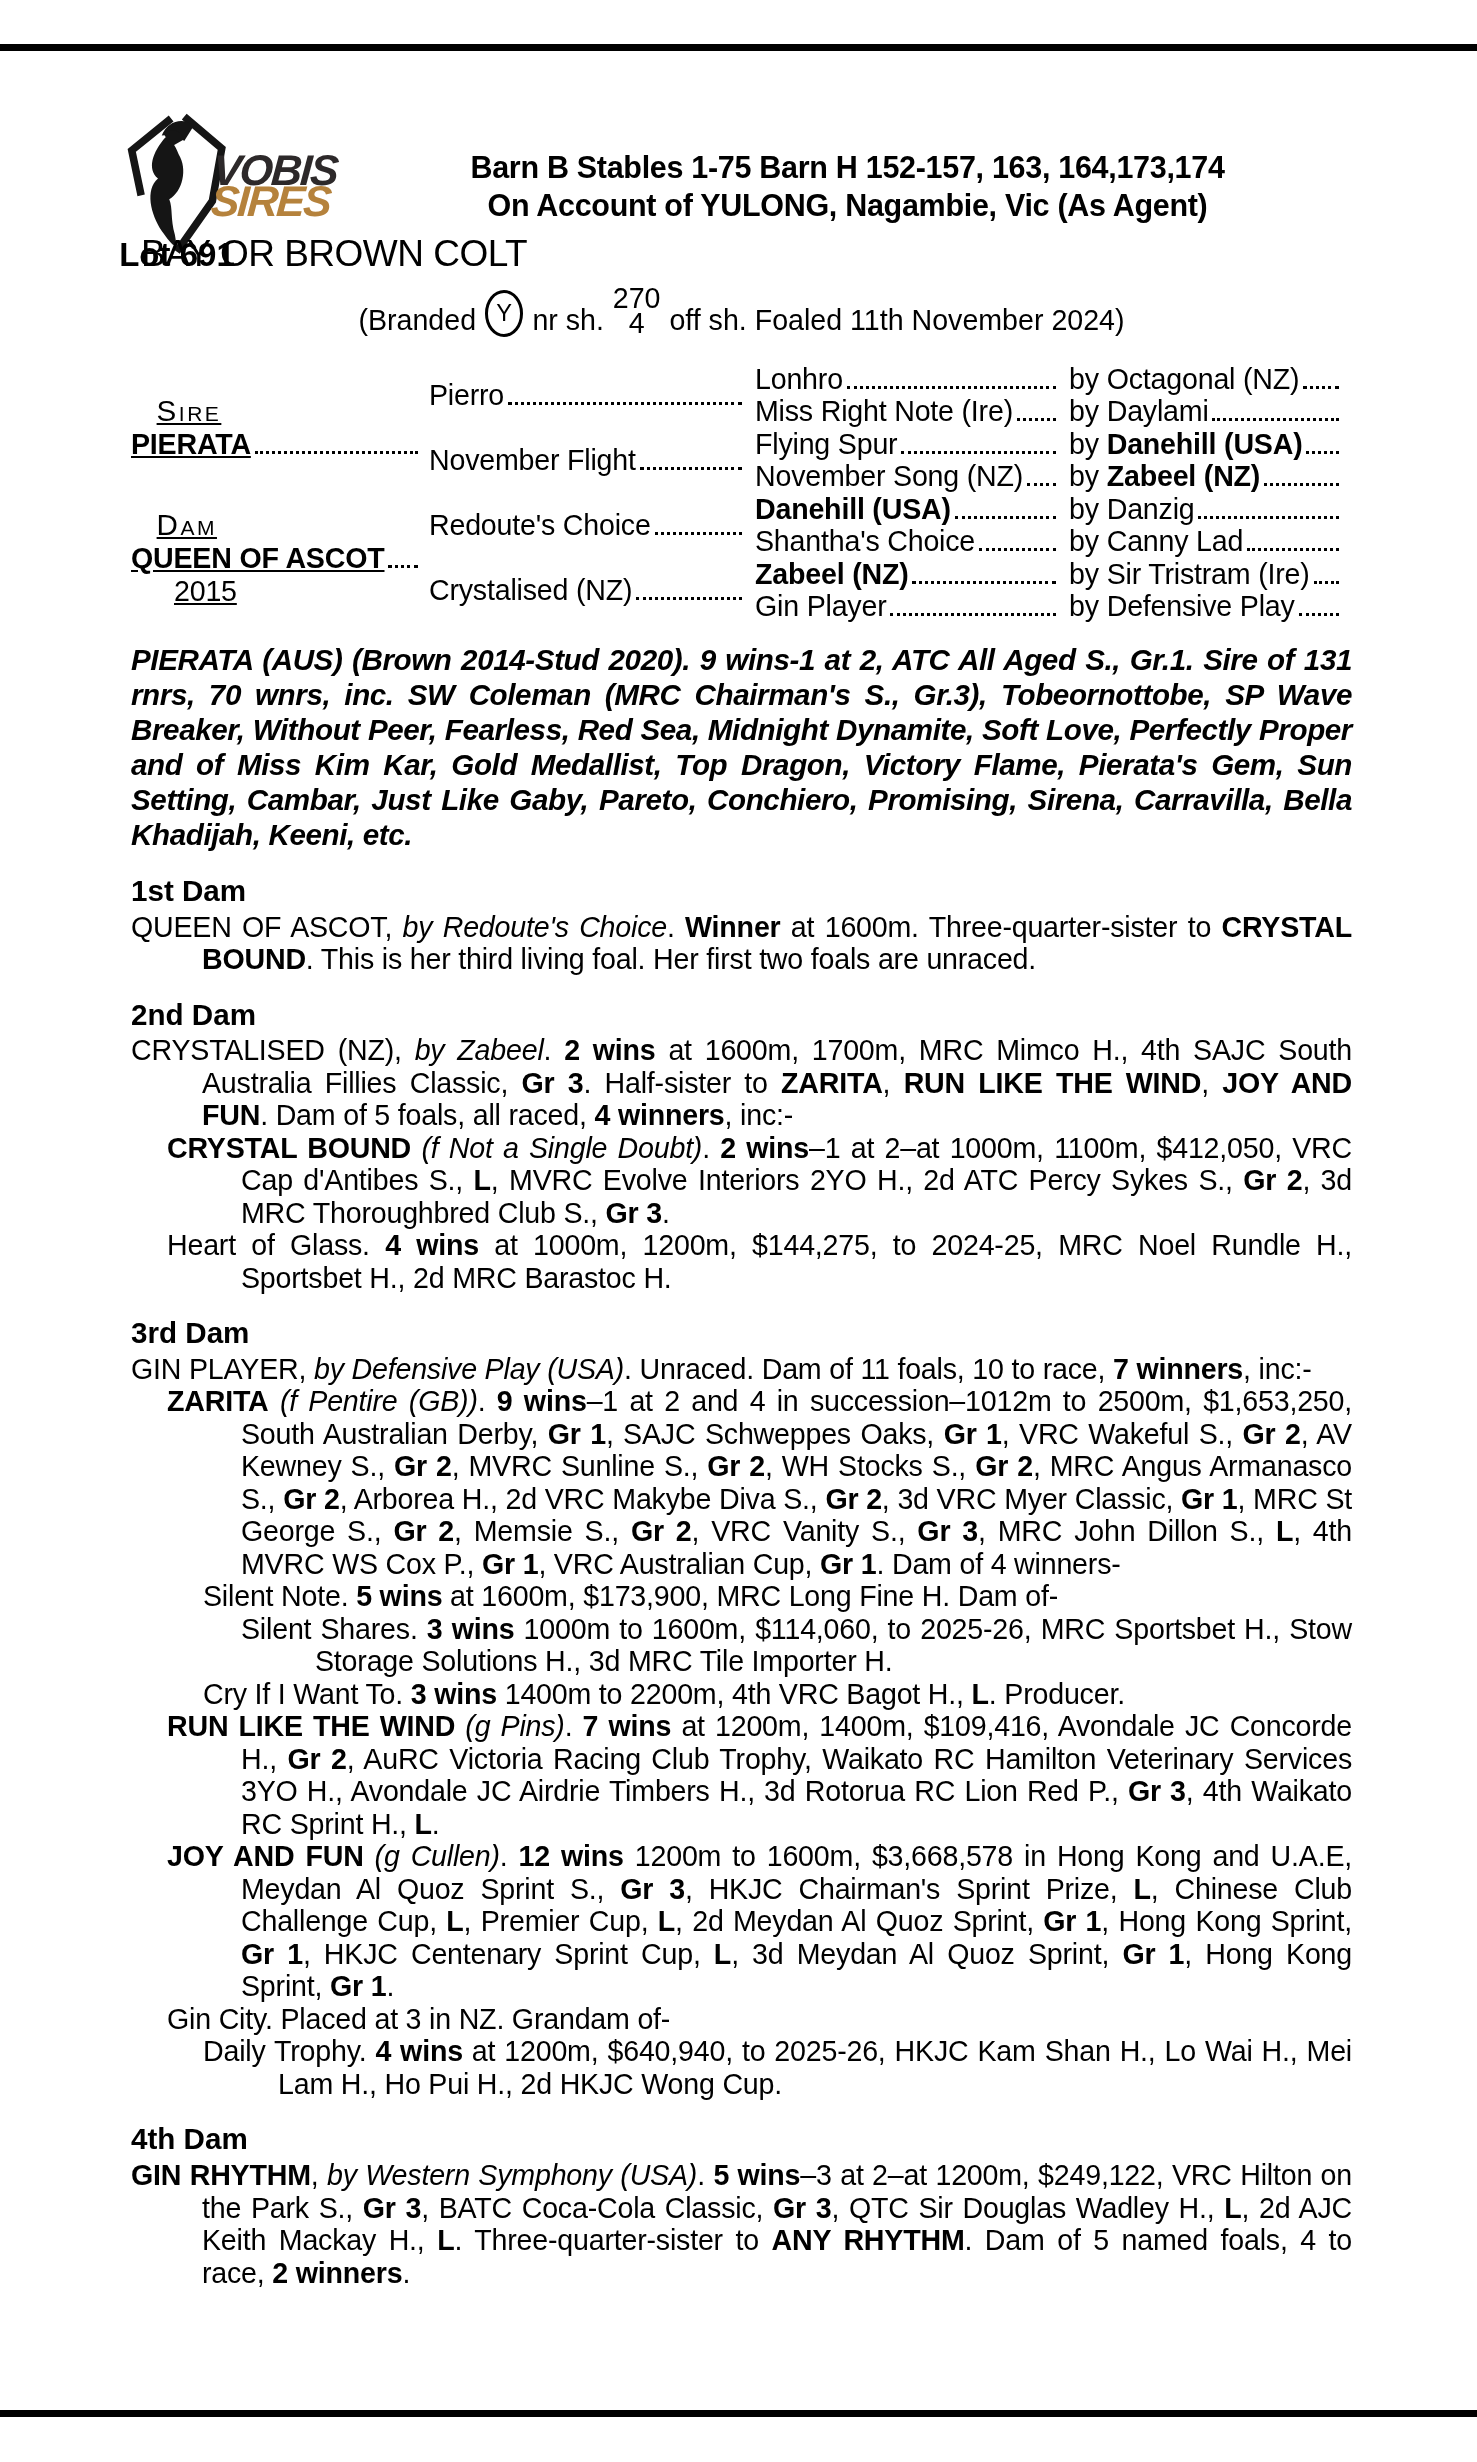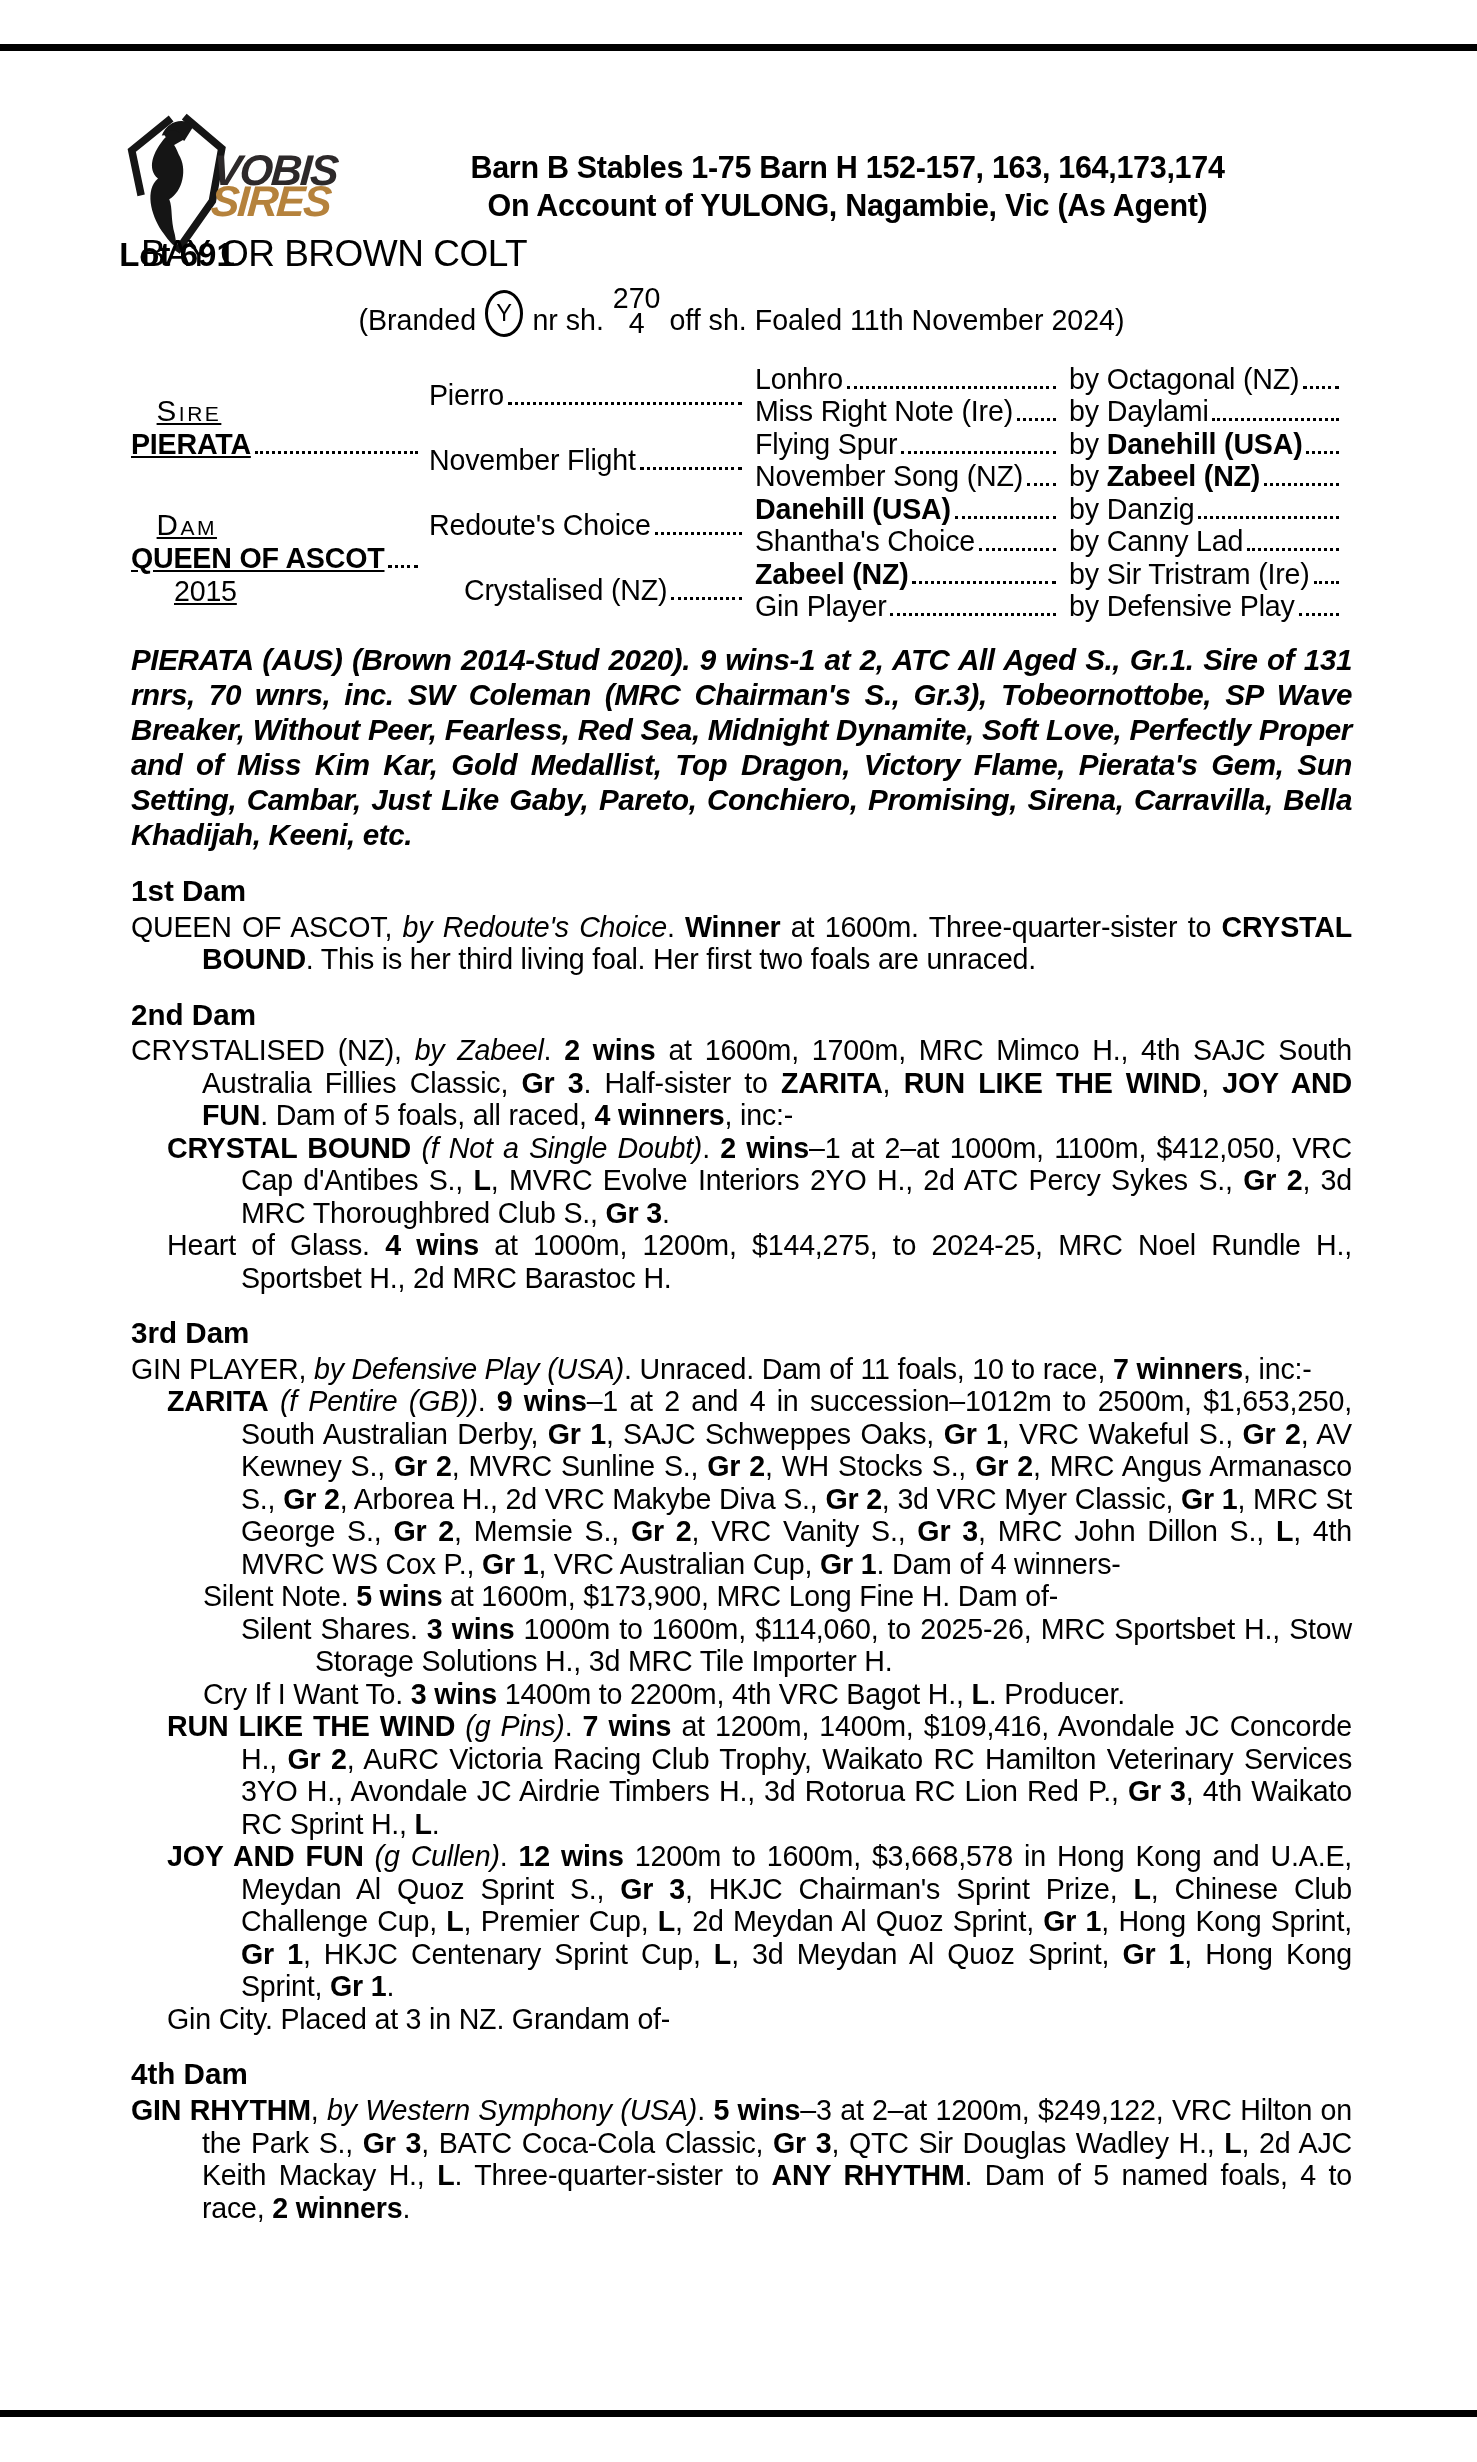--- a/index.html
+++ b/index.html
@@ -122,21 +122,21 @@
             <span>November Flight</span>
             <span class="lfill"></span>
           </div>
       </div>
       <div class="pc-mid" style="grid-column:2;grid-row:5/span 2;">
         <div class="leader">
             <span>Redoute's Choice</span>
             <span class="lfill"></span>
           </div>
       </div>
-      <div class="pc-mid" style="grid-column:2;grid-row:7/span 2;margin-left:35px;">
+      <div class="pc-mid" style="grid-column:2;grid-row:7/span 2;">
         <div class="leader">
             <span>Crystalised (NZ)</span>
             <span class="lfill"></span>
           </div>
       </div>
 
     <div class="pcell" style="grid-area: 1 / 3;">
           <span>Lonhro</span>
           <span class="lfill"></span>
         </div>
@@ -221,19 +221,20 @@
         <div class="bp p-l1"><span>Heart of Glass. </span><span class="b">4 wins</span><span> at 1000m, 1200m, $144,275, to 2024-25, MRC Noel Rundle H., Sportsbet H., 2d MRC Barastoc H.</span></div>
         <div class="sec-h">3rd Dam</div>
         <div class="bp p-dam"><span>GIN PLAYER, </span><span class="i">by Defensive Play (USA)</span><span>. Unraced. Dam of 11 foals, 10 to race, </span><span class="b">7 winners</span><span>, inc:-</span></div>
         <div class="bp p-l1"><span class="b">ZARITA</span><span> </span><span class="i">(f Pentire (GB))</span><span>. </span><span class="b">9 wins</span><span>–1 at 2 and 4 in succession–1012m to 2500m, $1,653,250, South Australian Derby, </span><span class="b">Gr 1</span><span>, SAJC Schweppes Oaks, </span><span class="b">Gr 1</span><span>, VRC Wakeful S., </span><span class="b">Gr 2</span><span>, AV Kewney S., </span><span class="b">Gr 2</span><span>, MVRC Sunline S., </span><span class="b">Gr 2</span><span>, WH Stocks S., </span><span class="b">Gr 2</span><span>, MRC Angus Armanasco S., </span><span class="b">Gr 2</span><span>, Arborea H., 2d VRC Makybe Diva S., </span><span class="b">Gr 2</span><span>, 3d VRC Myer Classic, </span><span class="b">Gr 1</span><span>, MRC St George S., </span><span class="b">Gr 2</span><span>, Memsie S., </span><span class="b">Gr 2</span><span>, VRC Vanity S., </span><span class="b">Gr 3</span><span>, MRC John Dillon S., </span><span class="b">L</span><span>, 4th MVRC WS Cox P., </span><span class="b">Gr 1</span><span>, VRC Australian Cup, </span><span class="b">Gr 1</span><span>. Dam of 4 winners-</span></div>
         <div class="bp p-l2"><span>Silent Note. </span><span class="b">5 wins</span><span> at 1600m, $173,900, MRC Long Fine H. Dam of-</span></div>
         <div class="bp p-l3"><span>Silent Shares. </span><span class="b">3 wins</span><span> 1000m to 1600m, $114,060, to 2025-26, MRC Sportsbet H., Stow Storage Solutions H., 3d MRC Tile Importer H.</span></div>
         <div class="bp p-l2"><span>Cry If I Want To. </span><span class="b">3 wins</span><span> 1400m to 2200m, 4th VRC Bagot H., </span><span class="b">L</span><span>. Producer.</span></div>
         <div class="bp p-l1"><span class="b">RUN LIKE THE WIND</span><span> </span><span class="i">(g Pins)</span><span>. </span><span class="b">7 wins</span><span> at 1200m, 1400m, $109,416, Avondale JC Concorde H., </span><span class="b">Gr 2</span><span>, AuRC Victoria Racing Club Trophy, Waikato RC Hamilton Veterinary Services 3YO H., Avondale JC Airdrie Timbers H., 3d Rotorua RC Lion Red P., </span><span class="b">Gr 3</span><span>, 4th Waikato RC Sprint H., </span><span class="b">L</span><span>.</span></div>
         <div class="bp p-l1"><span class="b">JOY AND FUN</span><span> </span><span class="i">(g Cullen)</span><span>. </span><span class="b">12 wins</span><span> 1200m to 1600m, $3,668,578 in Hong Kong and U.A.E, Meydan Al Quoz Sprint S., </span><span class="b">Gr 3</span><span>, HKJC Chairman's Sprint Prize, </span><span class="b">L</span><span>, Chinese Club Challenge Cup, </span><span class="b">L</span><span>, Premier Cup, </span><span class="b">L</span><span>, 2d Meydan Al Quoz Sprint, </span><span class="b">Gr 1</span><span>, Hong Kong Sprint, </span><span class="b">Gr 1</span><span>, HKJC Centenary Sprint Cup, </span><span class="b">L</span><span>, 3d Meydan Al Quoz Sprint, </span><span class="b">Gr 1</span><span>, Hong Kong Sprint, </span><span class="b">Gr 1</span><span>.</span></div>
         <div class="bp p-l1"><span>Gin City. Placed at 3 in NZ. Grandam of-</span></div>
+        <div class="bp p-l2"><span>Daily Trophy. </span><span class="b">4 wins</span><span> at 1200m, $640,940, to 2025-26, HKJC Kam Shan H., Lo Wai H., Mei Lam H., Ho Pui H., 2d HKJC Wong Cup.</span></div>
         <div class="sec-h">4th Dam</div>
         <div class="bp p-dam"><span class="b">GIN RHYTHM</span><span>, </span><span class="i">by Western Symphony (USA)</span><span>. </span><span class="b">5 wins</span><span>–3 at 2–at 1200m, $249,122, VRC Hilton on the Park S., </span><span class="b">Gr 3</span><span>, BATC Coca-Cola Classic, </span><span class="b">Gr 3</span><span>, QTC Sir Douglas Wadley H., </span><span class="b">L</span><span>, 2d AJC Keith Mackay H., </span><span class="b">L</span><span>. Three-quarter-sister to </span><span class="b">ANY RHYTHM</span><span>. Dam of 5 named foals, 4 to race, </span><span class="b">2 winners</span><span>.</span></div>
       </div>
 
   </div>
 </div>
 
 
 </body></html>

